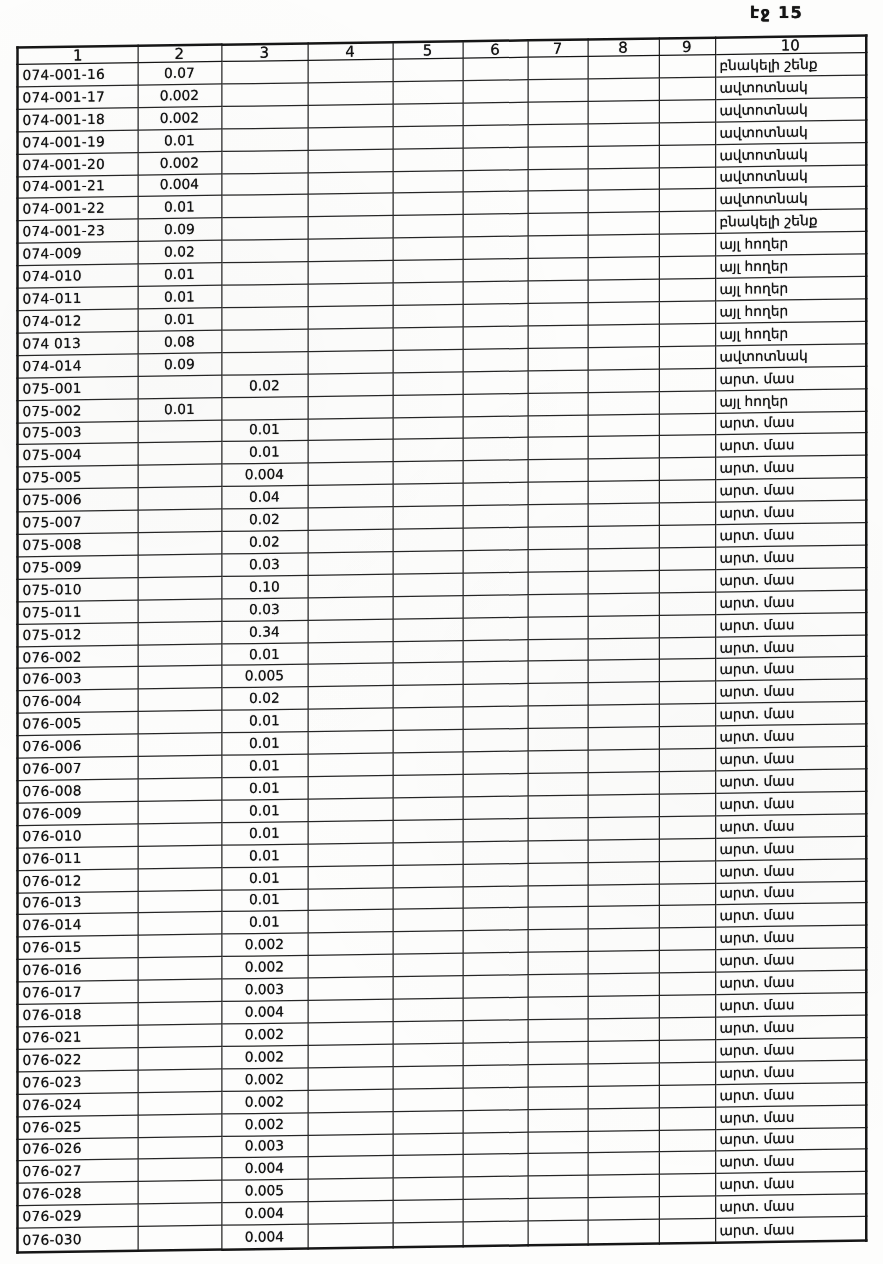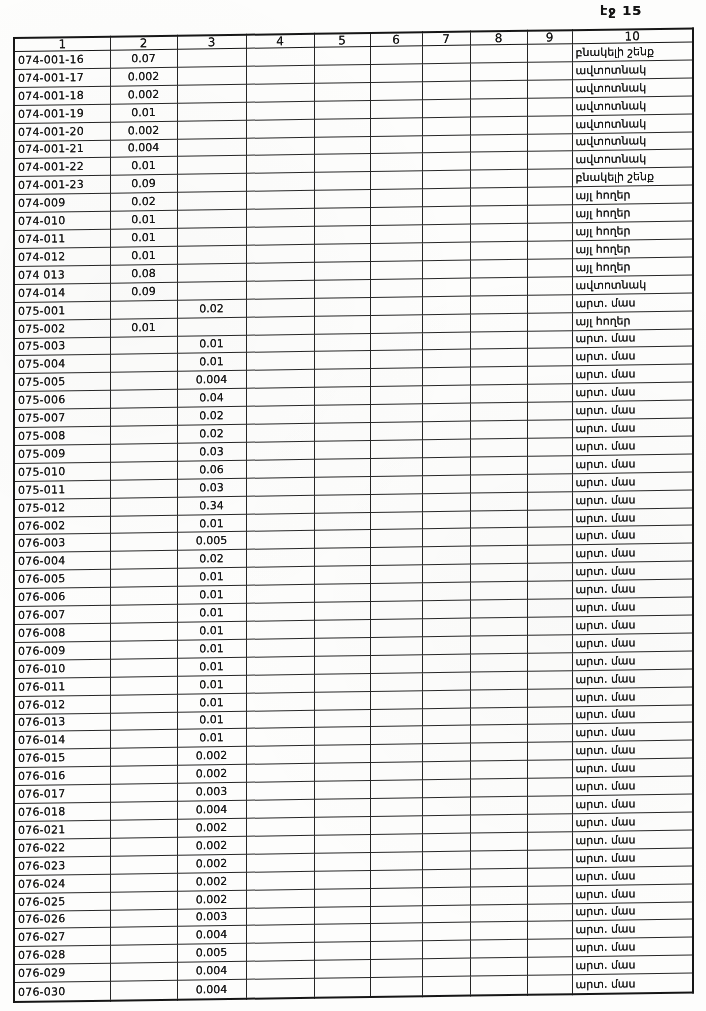--- a/index.html
+++ b/index.html
@@ -387,21 +387,21 @@
           <td class="c5"></td>
           <td class="c6"></td>
           <td class="c7"></td>
           <td class="c8"></td>
           <td class="c9"></td>
           <td class="c10">արտ. մաս</td>
         </tr>
         <tr>
           <td class="c1">075-010</td>
           <td class="c2"></td>
-          <td class="c3">0.06</td>
+          <td class="c3">0.10</td>
           <td class="c4"></td>
           <td class="c5"></td>
           <td class="c6"></td>
           <td class="c7"></td>
           <td class="c8"></td>
           <td class="c9"></td>
           <td class="c10">արտ. մաս</td>
         </tr>
         <tr>
           <td class="c1">075-011</td>

